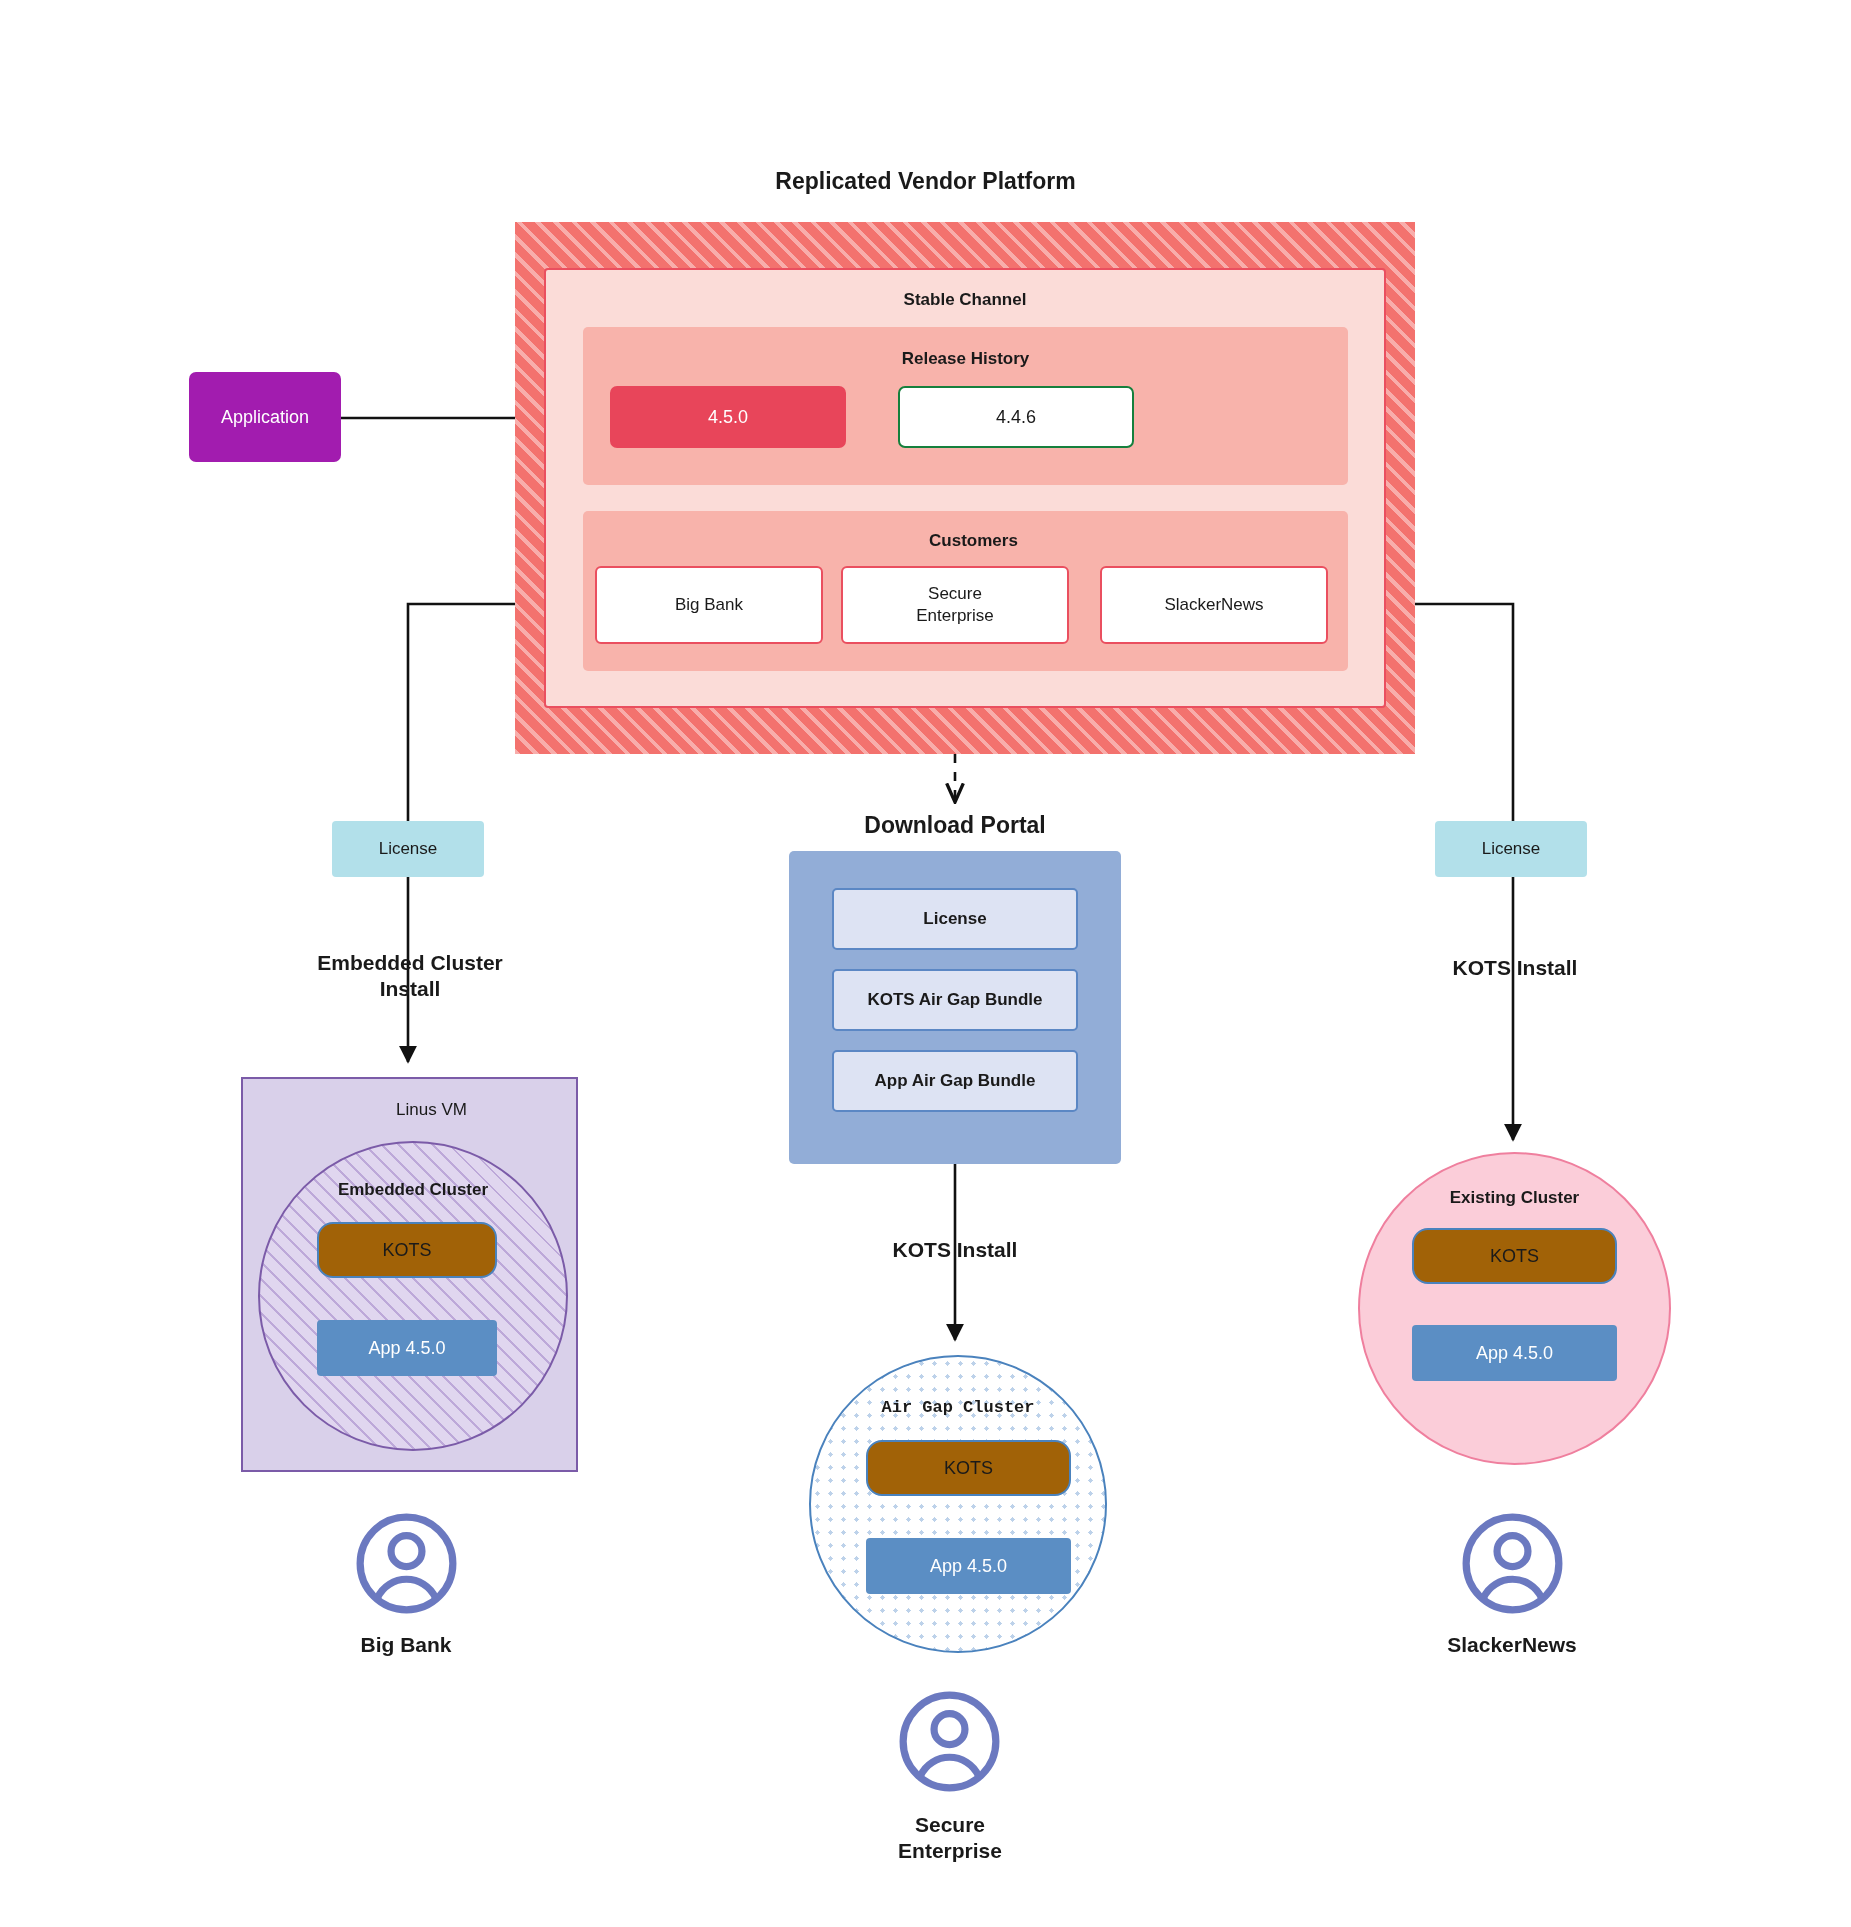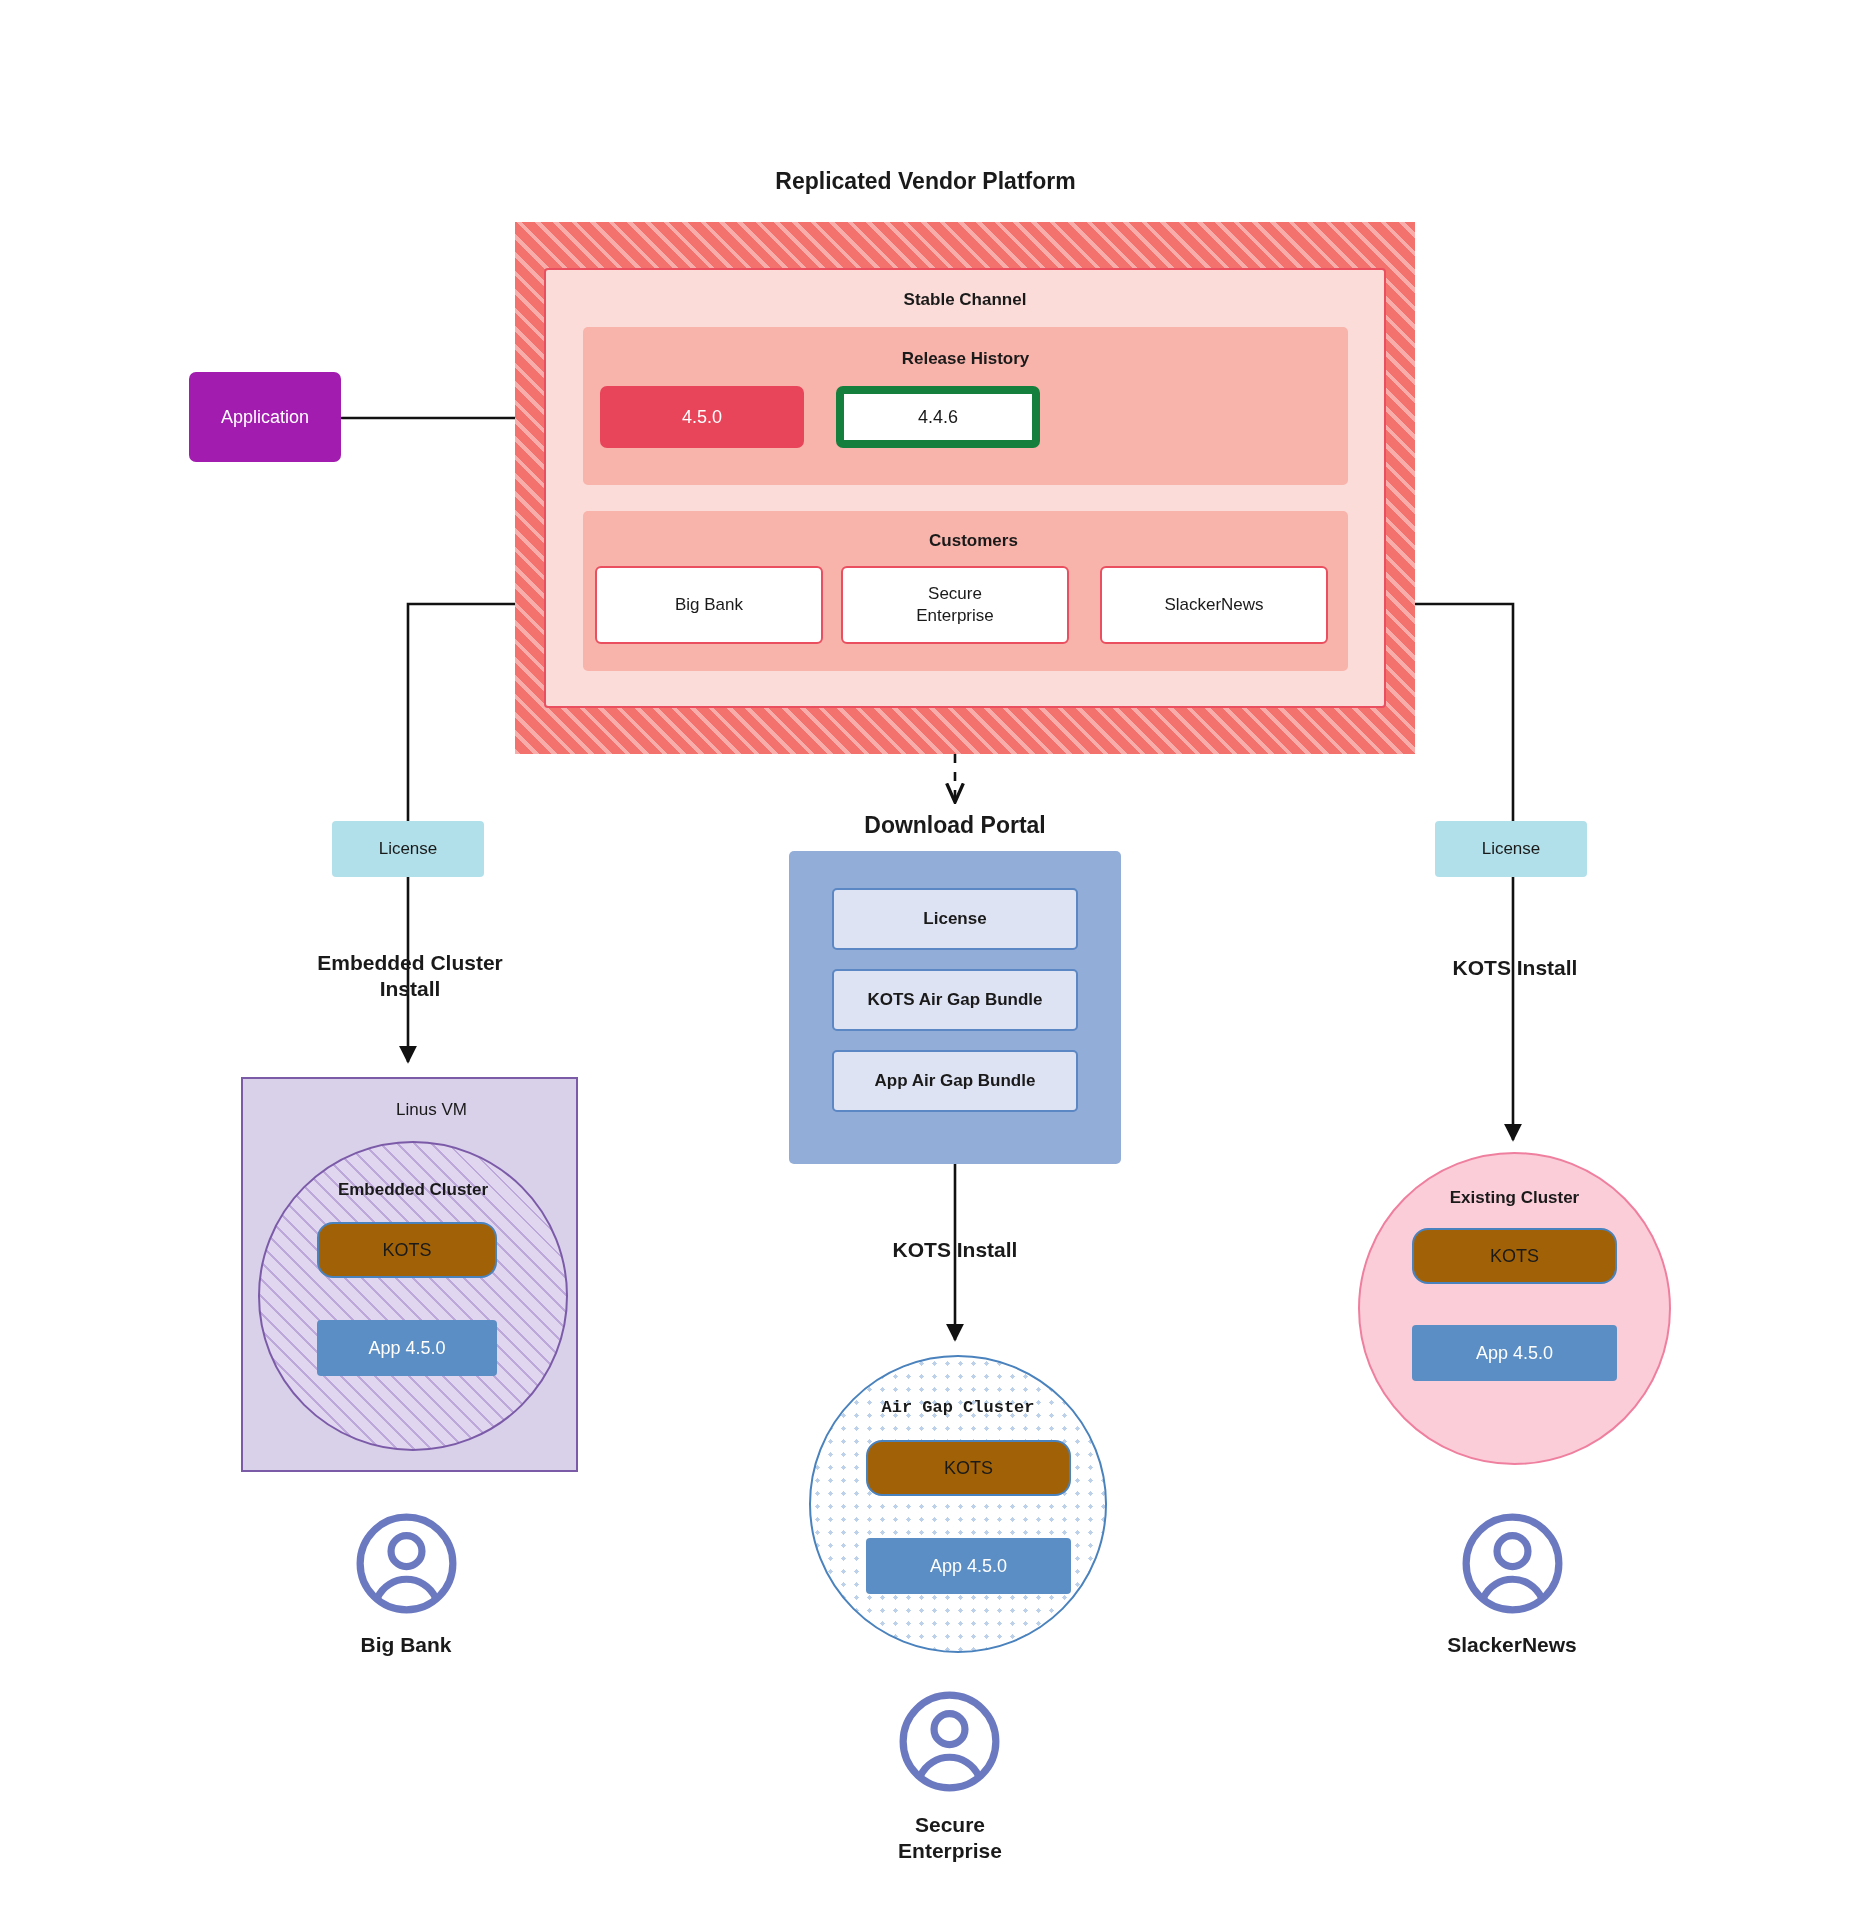--- a/index.html
+++ b/index.html
@@ -21,23 +21,23 @@
         rgba(255,255,255,.42) 0 4px, rgba(255,255,255,0) 4px 13px);
   }
   #stable-channel{
     left:544px;top:268px;width:842px;height:440px;
     background:#fbdcd8;border:2px solid #ea4f5f;border-radius:4px;
   }
   #stable-channel-label{left:544px;top:290px;width:842px;font-size:17px;font-weight:600;text-align:center;}
 
   #release-history{left:583px;top:327px;width:765px;height:158px;background:#f8b3ab;border-radius:5px;}
   #release-history-label{left:583px;top:349px;width:765px;font-size:17px;font-weight:600;text-align:center;}
-  .release-box{top:386px;width:204px;height:62px;border-radius:7px;font-size:18px;}
+  .release-box{top:386px;width:236px;height:62px;border-radius:7px;font-size:18px;margin-left:10px;}
   #release-0{left:600px;background:#e8455a;border:2px solid #e8455a;color:#fff;}
-  #release-1{left:836px;background:#fff;border:8px solid #15803d;color:#1a1a1a;}
+  #release-1{left:888px;background:#fff;border:2px solid #15803d;color:#1a1a1a;}
 
   #customers{left:583px;top:511px;width:765px;height:160px;background:#f8b3ab;border-radius:5px;}
   #customers-label{left:583px;top:531px;width:765px;font-size:17px;font-weight:600;text-align:center;padding-left:16px;}
   .customer-box{top:566px;height:78px;background:#fff;border:2px solid #ea4f5f;border-radius:6px;font-size:17px;line-height:1.3;}
   #customer-0{left:595px;width:228px;}
   #customer-1{left:841px;width:228px;}
   #customer-2{left:1100px;width:228px;}
 
   #application-box{
     left:189px;top:372px;width:152px;height:90px;

